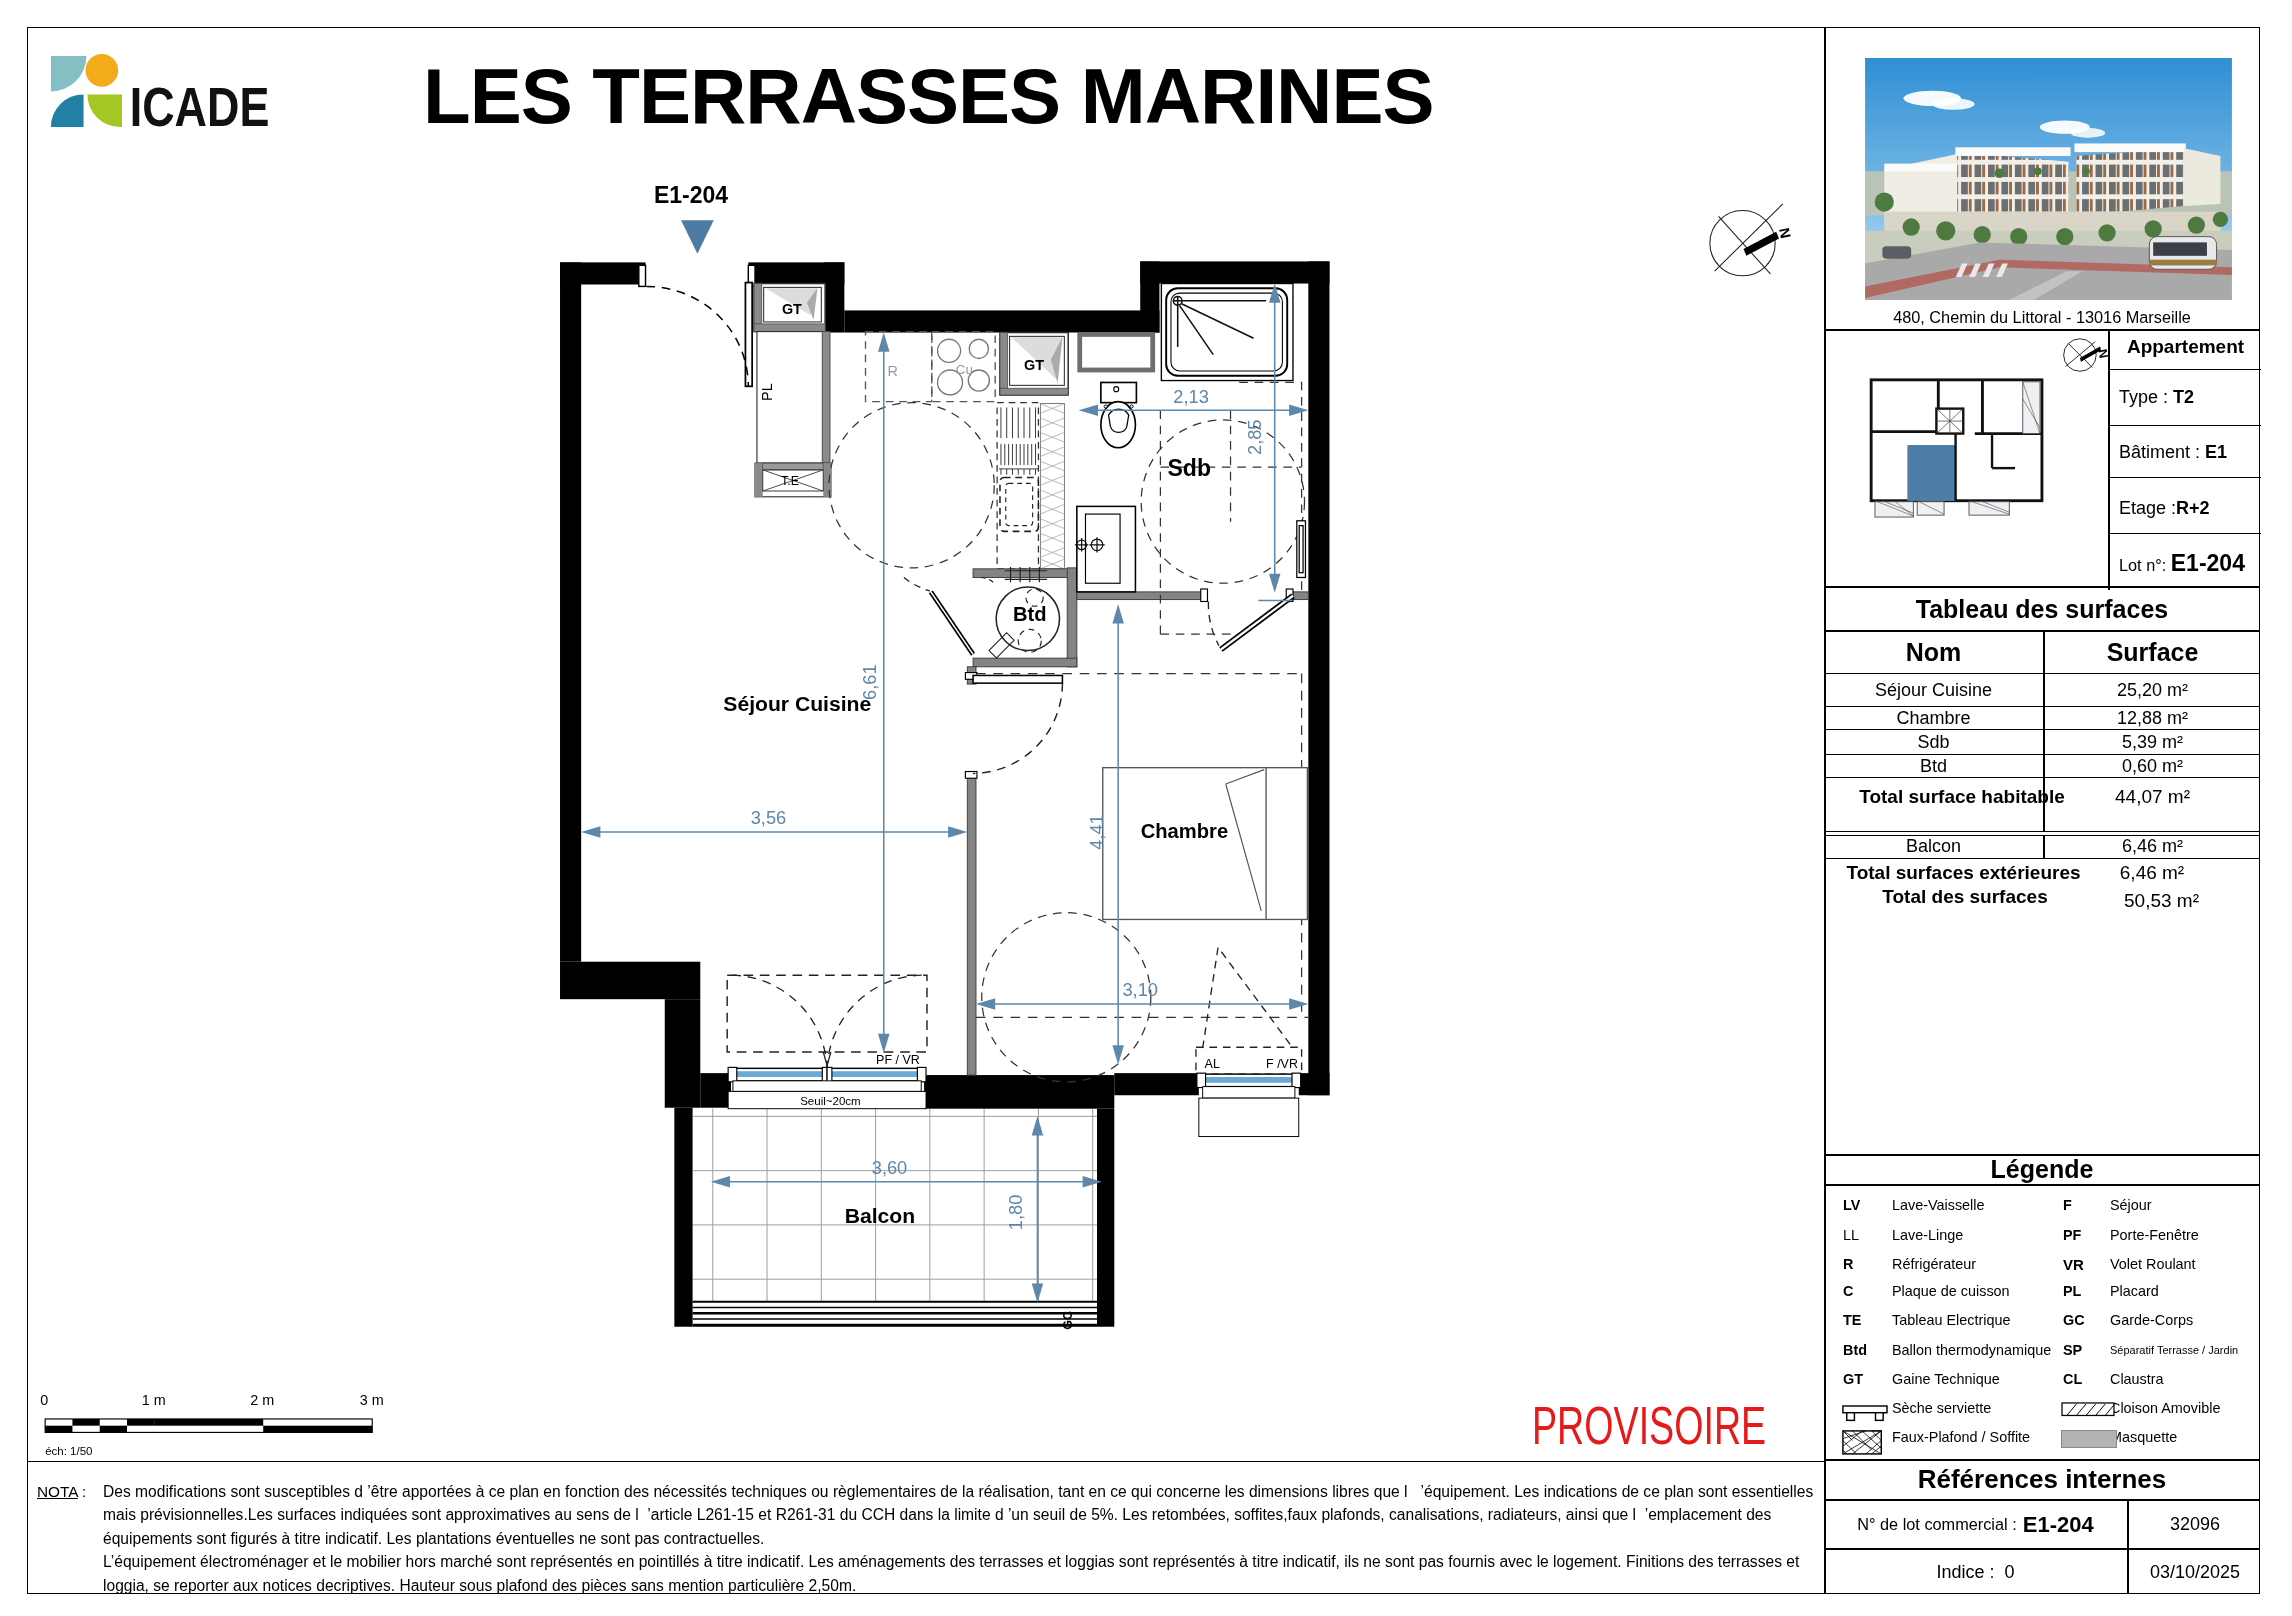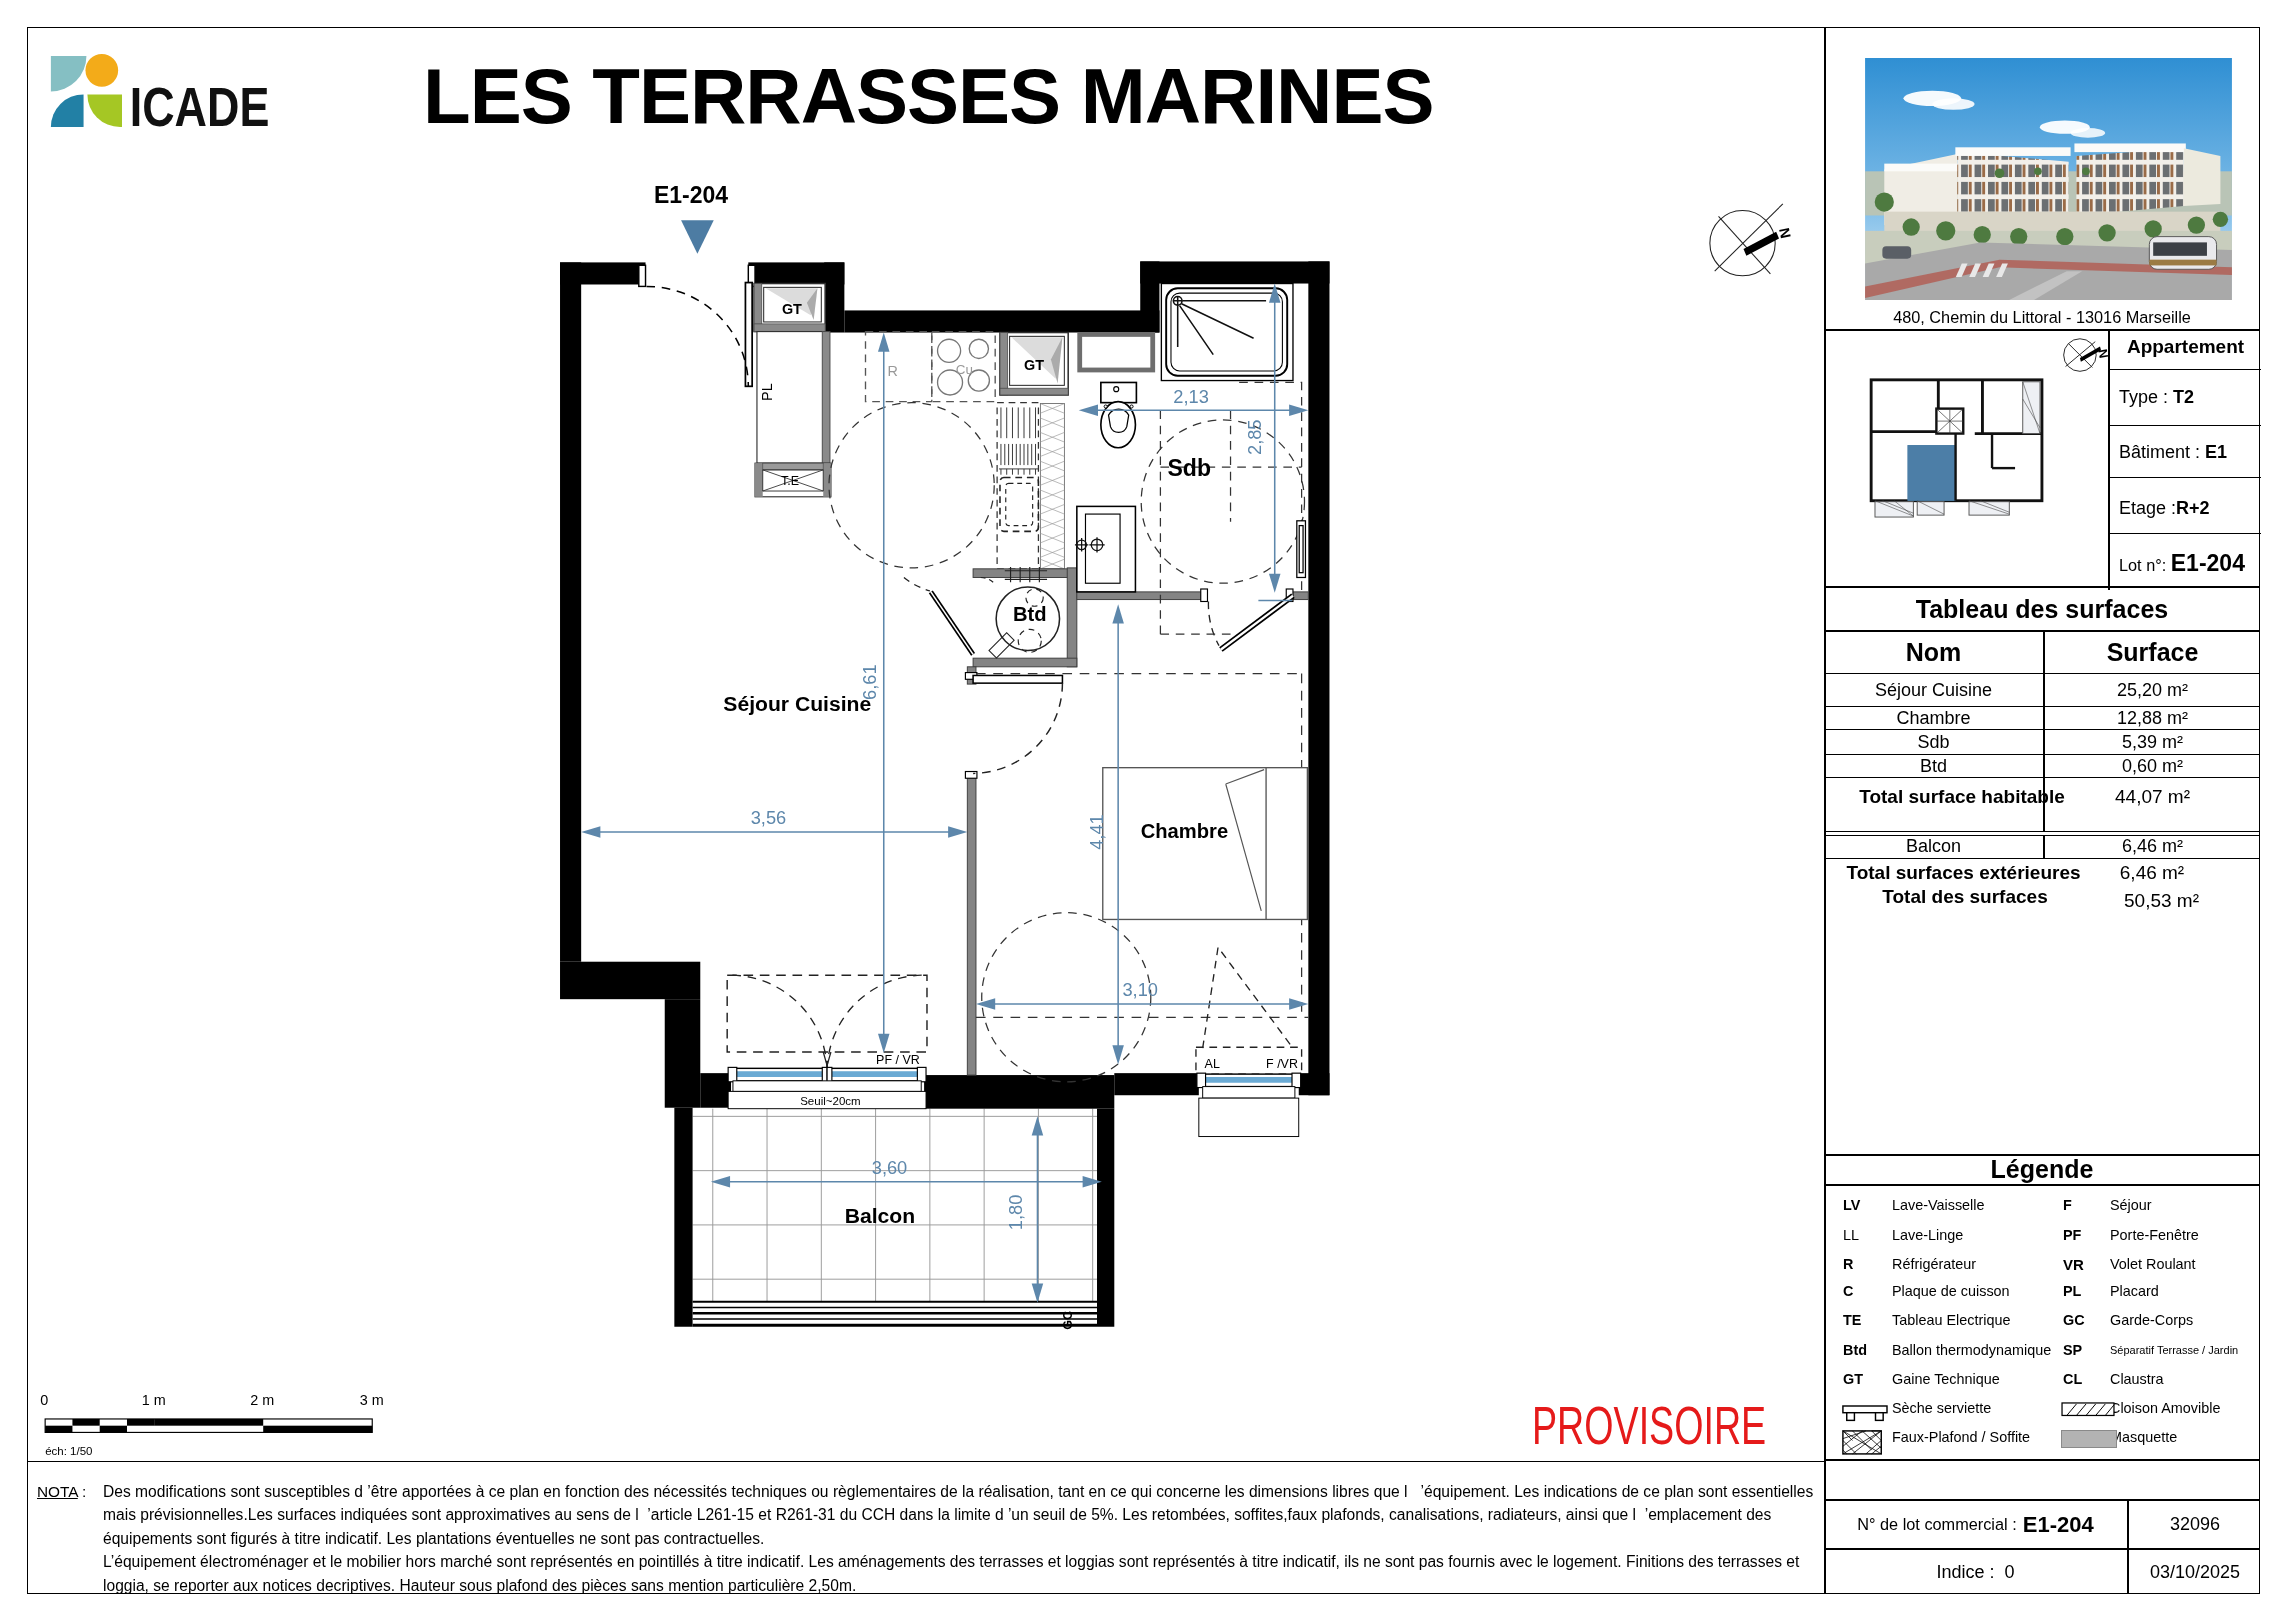--- a/index.html
+++ b/index.html
@@ -704,20 +704,21 @@
 </div>
 <div class="abs" style="left:2061px;top:1402px;width:54px;height:15.4px">
 <svg width="54" height="15.4" viewBox="0 0 56 16">
 <rect x="1" y="1" width="54" height="13" fill="#fff" stroke="#000" stroke-width="1.3"></rect>
 <path d="M6,14 l10,-12 M16,14 l10,-12 M26,14 l10,-12 M36,14 l10,-12 M46,14 l9,-11" stroke="#000" stroke-width="1" fill="none"></path>
 </svg>
 </div>
 <div class="abs" style="left:2061px;top:1430px;width:54px;height:16.3px;background:#b3b3b3;border:1px solid #8a8a8a"></div>
 
 <div class="abs" style="left:1824px;top:1459px;width:436px;height:1.9px;background:#000"></div>
+<div class="abs ctr" style="left:1824px;top:1461px;width:436px;height:37px;font-weight:bold;font-size:26px">Références internes</div>
 <div class="abs" style="left:1824px;top:1499px;width:436px;height:1.9px;background:#000"></div>
 <div class="abs" style="left:2127px;top:1499px;width:1.9px;height:95px;background:#000"></div>
 <div class="abs" style="left:1824px;top:1548px;width:436px;height:1.9px;background:#000"></div>
 <div class="abs ctr" style="left:1824px;top:1501px;width:303px;height:47px;font-size:16.3px;white-space:nowrap">N° de lot commercial&nbsp;: <b style="font-size:22px">&nbsp;E1-204</b></div>
 <div class="abs ctr" style="left:2129px;top:1501px;width:132px;height:47px;font-size:18px">32096</div>
 <div class="abs ctr" style="left:1824px;top:1550px;width:303px;height:44px;font-size:18px">Indice&nbsp;:&nbsp;&nbsp;0</div>
 <div class="abs ctr" style="left:2129px;top:1550px;width:132px;height:44px;font-size:18px">03/10/2025</div>
 
 <div class="abs" style="left:1532px;top:1395px;font-size:53px;color:#e51a1a;white-space:nowrap;transform:scaleX(0.71);transform-origin:0 0">PROVISOIRE</div>
 

